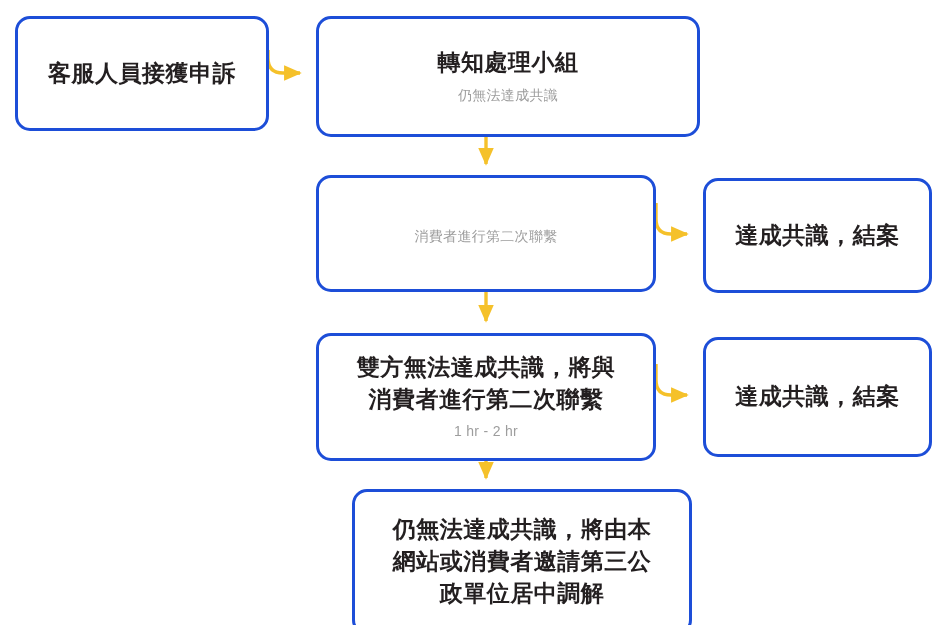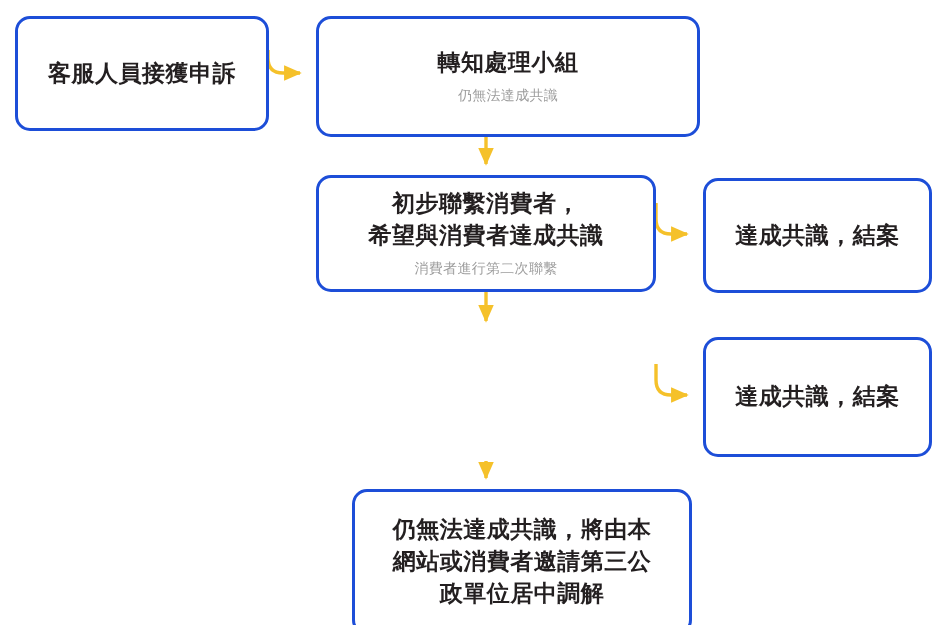--- a/index.html
+++ b/index.html
@@ -103,25 +103,28 @@
     <div class="node-title">客服人員接獲申訴</div>
 
   </div>
 
   <div class="node" id="node-notify">
     <div class="node-title">轉知處理小組</div>
     <div class="node-sub">仍無法達成共識</div>
   </div>
 
   <div class="node" id="node-first-contact">
-    <div class="node-title">初步聯繫消費者，
-希望與消費者達成共識</div>
     <div class="node-sub">消費者進行第二次聯繫</div>
   </div>
 
+  <div class="node" id="node-second-contact">
+    <div class="node-title">雙方無法達成共識，將與
+消費者進行第二次聯繫</div>
+    <div class="node-sub">1 hr - 2 hr</div>
+  </div>
 
   <div class="node" id="node-mediation">
     <div class="node-title">仍無法達成共識，將由本
 網站或消費者邀請第三公
 政單位居中調解</div>
 
   </div>
 
   <div class="node" id="node-resolved-1">
     <div class="node-title">達成共識，結案</div>

